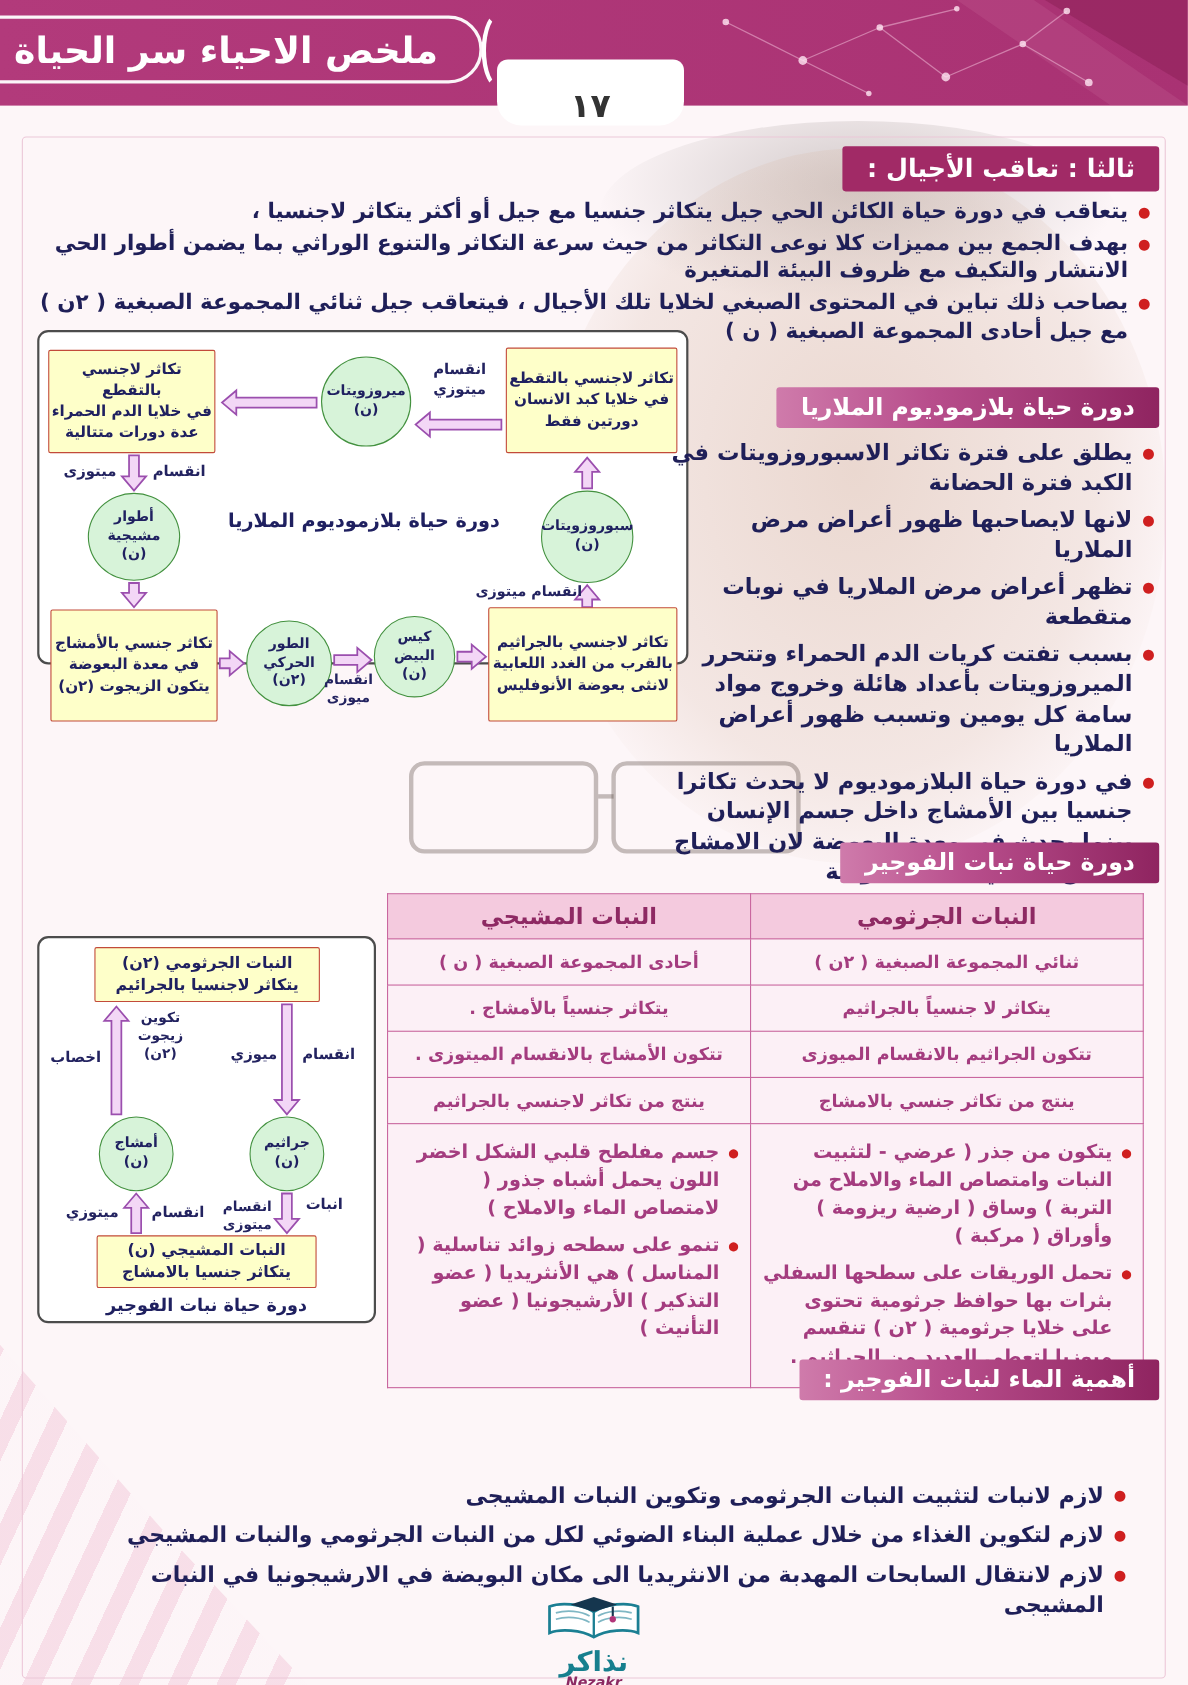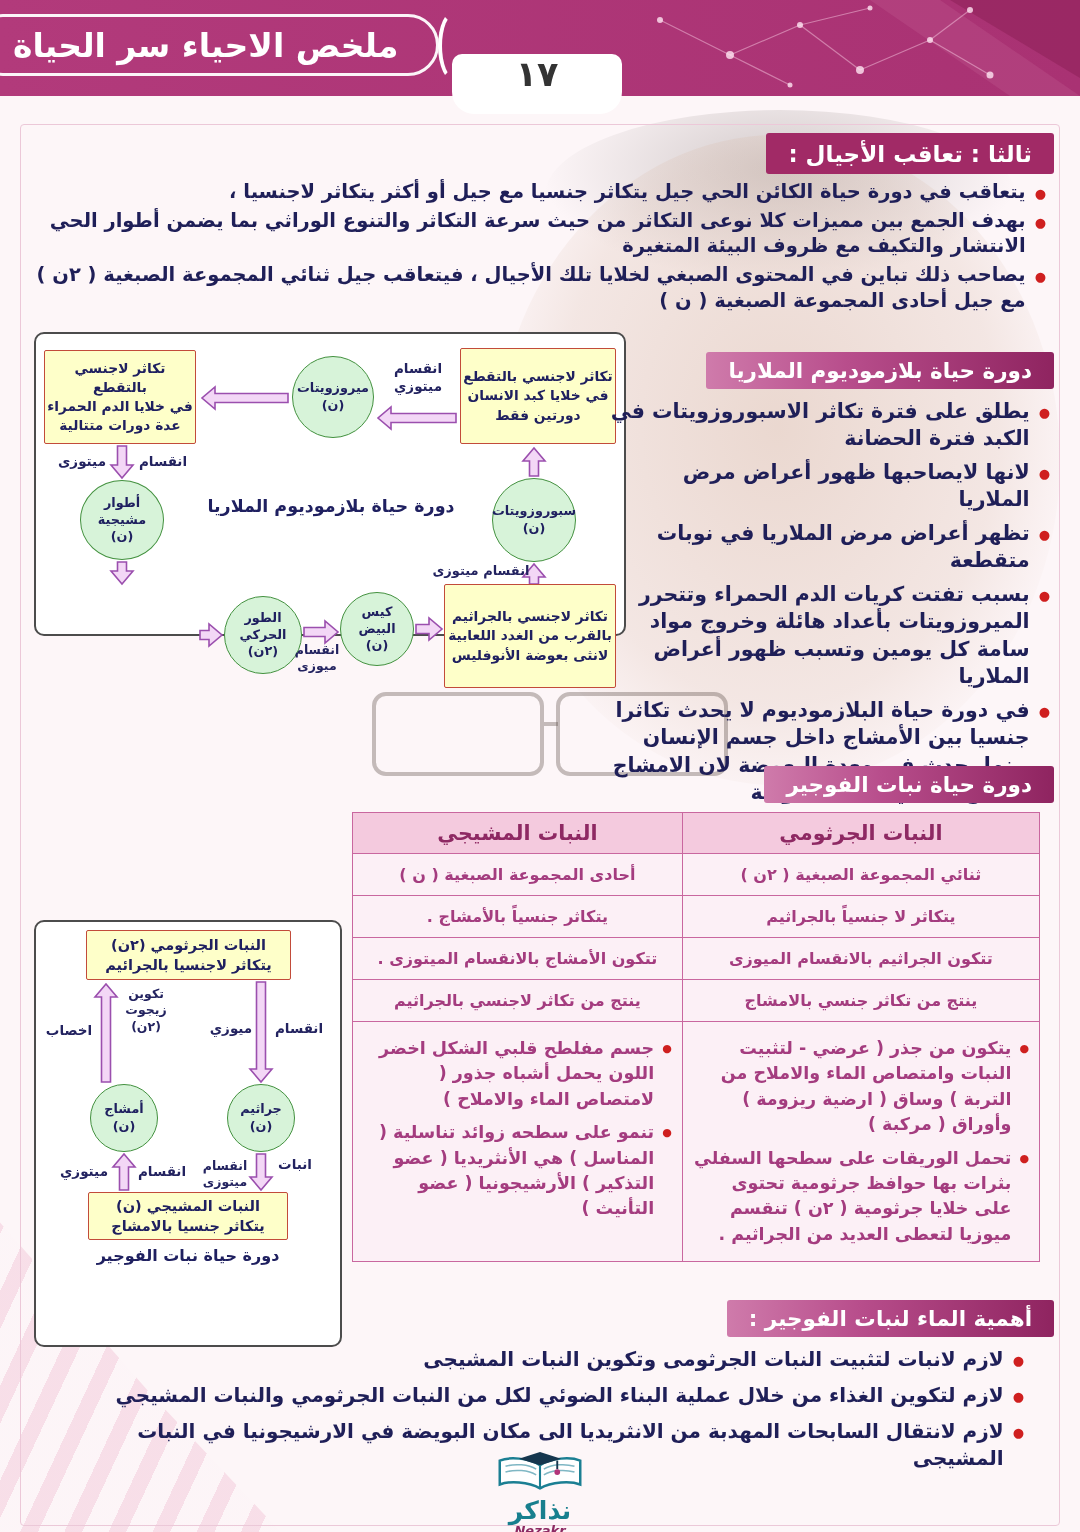--- a/index.html
+++ b/index.html
@@ -23,48 +23,48 @@
 
   
   .banner { position:absolute; top:0; left:0; width:1080px; height:96px;
       background:linear-gradient(to left,#a93273,#b23a7b); z-index:3; }
   .banner-deco { position:absolute; right:0; top:0; }
   .title-pill { position:absolute; left:-28px; top:14px; height:62px; border:3.5px solid rgba(255,255,255,0.95);
       border-radius:34px; display:flex; align-items:center; padding:0 38px; color:#fff; font-size:33px; font-weight:bold; }
   .bracket { position:absolute; left:438px; top:10px; width:34px; height:72px; border:4px solid transparent;
       border-left-color:#fff; border-radius:50%; }
   .page-num { position:absolute; top:54px; left:452px; width:170px; height:60px; background:#fff;
-      border-radius:10px 10px 22px 22px; display:flex; align-items:flex-start; justify-content:center;
-      font-size:35px; font-weight:bold; color:#333; z-index:4; }
+      border-radius:10px 10px 22px 22px; display:flex; align-items:flex-end; justify-content:center;
+      font-size:30px; font-weight:bold; color:#333; z-index:4; }
 
   
   .h-solid, .h-grad { position:absolute; color:#fff; font-weight:bold; display:flex; align-items:center;
       padding:0 22px; z-index:2; border-radius:3px; }
   .h-solid { background:#a12a66; height:41px; font-size:23px; }
   .h-grad { background:linear-gradient(to left,#8f2460,#b84e8c 60%,#cf7bab); height:37px; font-size:21.5px; }
   #h-gen { top:133px; right:26px; }
   #h-malaria { top:352px; right:26px; }
   #h-fern { top:766px; right:26px; }
-  #h-water { top:1300px; right:26px;text-align:right; }
+  #h-water { top:1236px; right:26px;text-align:right; }
 
   
   .bullets { position:absolute; z-index:2; }
   .bullet { display:flex; align-items:flex-start; gap:9px; margin-bottom:3px; }
   .dot { color:#cf1f1f; font-size:13px; line-height:1; margin-top:8px; flex:none; }
   .bt { color:#1f1f58; font-weight:bold; text-align:right; }
   #gen-bullets { top:179px; right:34px; width:1012px; font-size:19.5px; line-height:1.32; }
   #malaria-bullets { top:398px; right:30px; width:442px; font-size:20.5px; line-height:1.34; }
   #malaria-bullets .bullet { margin-bottom:6px; }
   #water-bullets { top:1346px; right:56px; width:980px; font-size:20px; line-height:1.35; }
   #water-bullets .bullet { margin-bottom:9px; }
 
   
   .diagram { position:absolute; background:#fff; border:2.2px solid #4c4c4c; border-radius:10px; z-index:2; direction:rtl; }
-  #malaria-diagram { top:332px; left:34px; width:592px; height:304px;text-decoration:underline; }
-  #fern-diagram { top:920px; left:34px; width:308px; height:427px; }
+  #malaria-diagram { top:300px; left:34px; width:592px; height:304px;text-decoration:underline; }
+  #fern-diagram { top:851px; left:34px; width:308px; height:352px; }
   .arrows { position:absolute; left:0; top:0; }
   .ybox { position:absolute; background:#feffc9; border:1.8px solid #c24b3a; color:#1f2060; font-weight:bold;
       font-size:13.8px; line-height:1.38; display:flex; align-items:center; justify-content:center;
       text-align:center; white-space:pre-line; border-radius:2px; padding:2px; }
   .gcircle { position:absolute; background:#d7f3d9; border:1.8px solid #43913f; border-radius:50%;
       color:#1f2060; font-weight:bold; font-size:12.8px; line-height:1.3; display:flex; align-items:center;
       justify-content:center; text-align:center; white-space:pre-line; }
   .dlabel { position:absolute; color:#232360; font-weight:bold; font-size:13.5px; text-align:center;
       white-space:pre-line; line-height:1.3; }
   .dtitle { position:absolute; color:#1f2060; font-weight:bold; font-size:17.5px; text-align:center; }
@@ -173,20 +173,23 @@
     <div class="dlabel" style="left:342px;top:26px;width:80px;">انقسام
 ميتوزي</div>
     <div class="dlabel" style="left:96px;top:119px;width:62px;">انقسام</div>
     <div class="dlabel" style="left:14px;top:119px;width:64px;">ميتوزى</div>
     <div class="gcircle" style="left:44px;top:146px;width:84px;height:80px;">أطوار مشيجية
 (ن)</div>
     <div class="dtitle" style="left:150px;top:162px;width:290px;">دورة حياة بلازموديوم الملاريا</div>
     <div class="gcircle" style="left:456px;top:144px;width:84px;height:84px;">سبوروزويتات
 (ن)</div>
     <div class="dlabel" style="left:394px;top:229px;width:102px;font-size:13px;">انقسام ميتوزى</div>
+    <div class="ybox" style="left:10px;top:252px;width:152px;height:102px;">تكاثر جنسي بالأمشاج
+في معدة البعوضة
+يتكون الزيجوت (٢ن)</div>
     <div class="gcircle" style="left:188px;top:262px;width:78px;height:78px;">الطور الحركي
 (٢ن)</div>
     <div class="dlabel" style="left:246px;top:308px;width:70px;font-size:12.5px;">انقسام
 ميوزى</div>
     <div class="gcircle" style="left:304px;top:258px;width:74px;height:74px;">كيس البيض
 (ن)</div>
     <div class="ybox" style="left:408px;top:250px;width:172px;height:104px;">تكاثر لاجنسي بالجراثيم
 بالقرب من الغدد اللعابية
 لانثى بعوضة الأنوفليس</div>
   </div>

